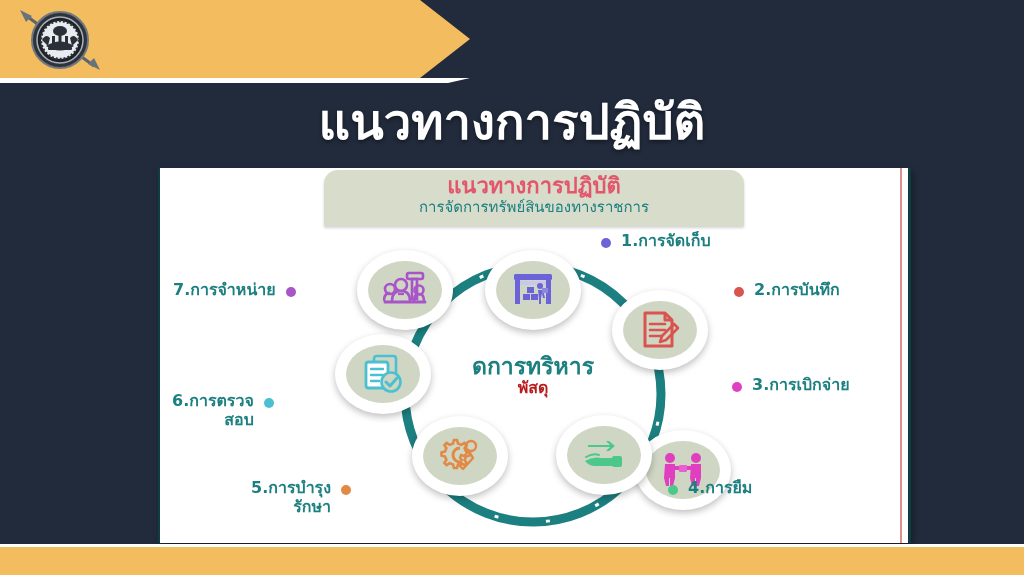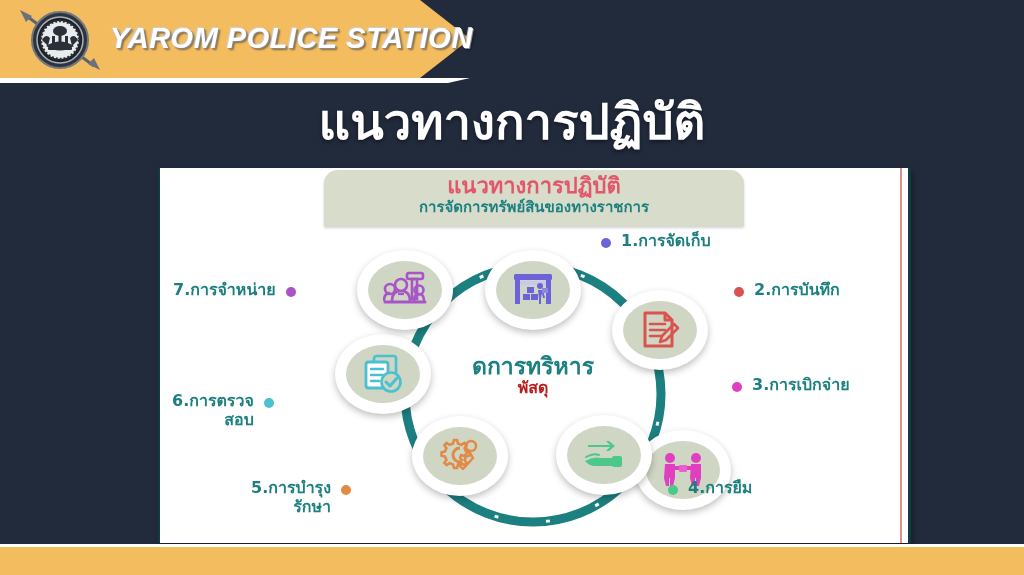--- a/index.html
+++ b/index.html
@@ -73,21 +73,21 @@
     width:420px;height:56px;background:#d8ddcb;
     border-radius:14px 14px 0 0;
     box-shadow:0 2px 3px rgba(0,0,0,.18);
     text-align:center;
   }
   .chart-header .h1{
     margin-top:3px;font-size:22px;font-weight:bold;color:#e2576b;
     font-family:"DejaVu Sans",sans-serif;line-height:1.15;
   }
   .chart-header .h2{
-    font-size:15px;font-weight:bold;color:#1c7f80;
+    font-size:15px;font-weight:normal;color:#1c7f80;
     font-family:"DejaVu Sans",sans-serif;line-height:1.2;
   }
 
   
   .ring-wrap{position:absolute;left:0;top:0;width:748px;height:375px;}
   .node{
     position:absolute;width:96px;height:80px;border-radius:50%;
     background:#ffffff;
     box-shadow:0 3px 7px rgba(0,0,0,.25);
     display:flex;align-items:center;justify-content:center;
@@ -146,21 +146,20 @@
         <rect x="36" y="30" width="3" height="12"></rect>
         <rect x="42.5" y="29" width="3" height="13"></rect>
         <rect x="49" y="30" width="3" height="12"></rect>
         <path d="M26 34 q4 -7 8 -2 l-2 8z"></path>
         <path d="M62 34 q-4 -7 -8 -2 l2 8z"></path>
       </g>
       <circle cx="44" cy="34" r="19" fill="none" stroke="#2b3038" stroke-width="2.5" stroke-dasharray="2 2"></circle>
     </svg>
   </div>
 
-  <div class="banner-title">YAROM POLICE STATION</div>
 
   <div class="slide-title">แนวทางการปฏิบัติ</div>
 
   <div class="panel">
     <div class="panel-redline"></div>
 
     <div class="chart-header">
       <div class="h1">แนวทางการปฏิบัติ</div>
       <div class="h2">การจัดการทรัพย์สินของทางราชการ</div>
     </div>

